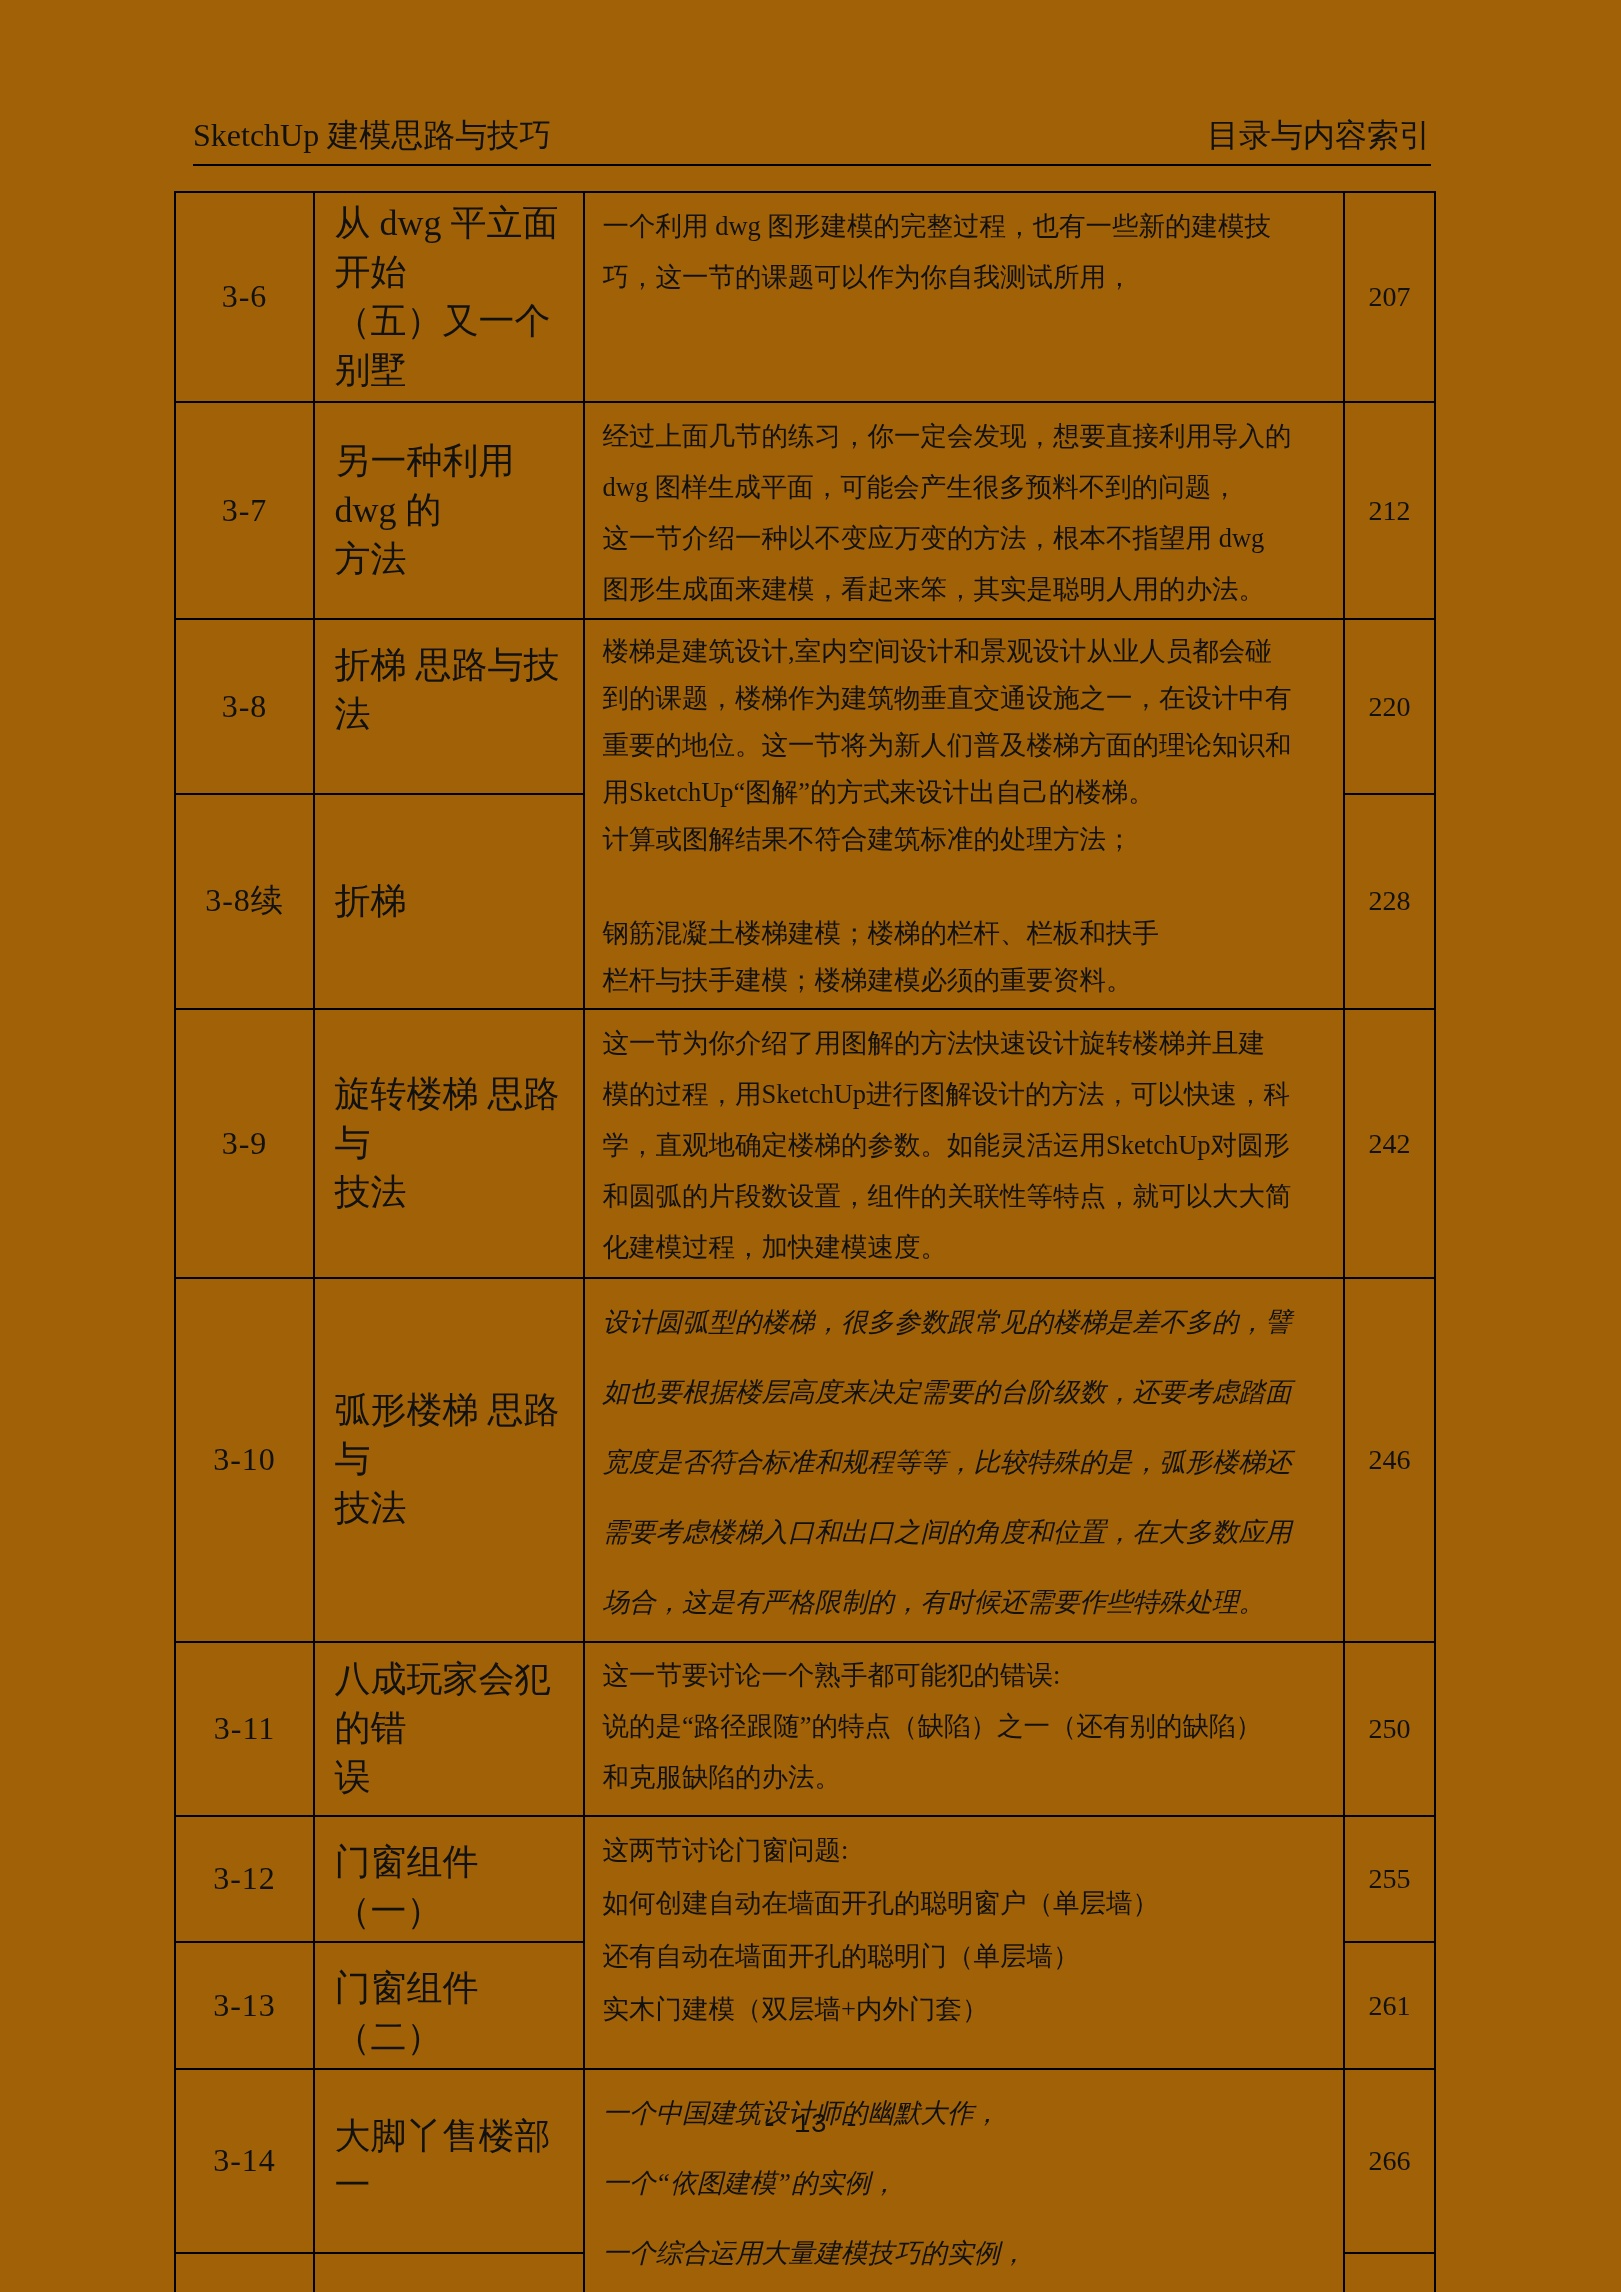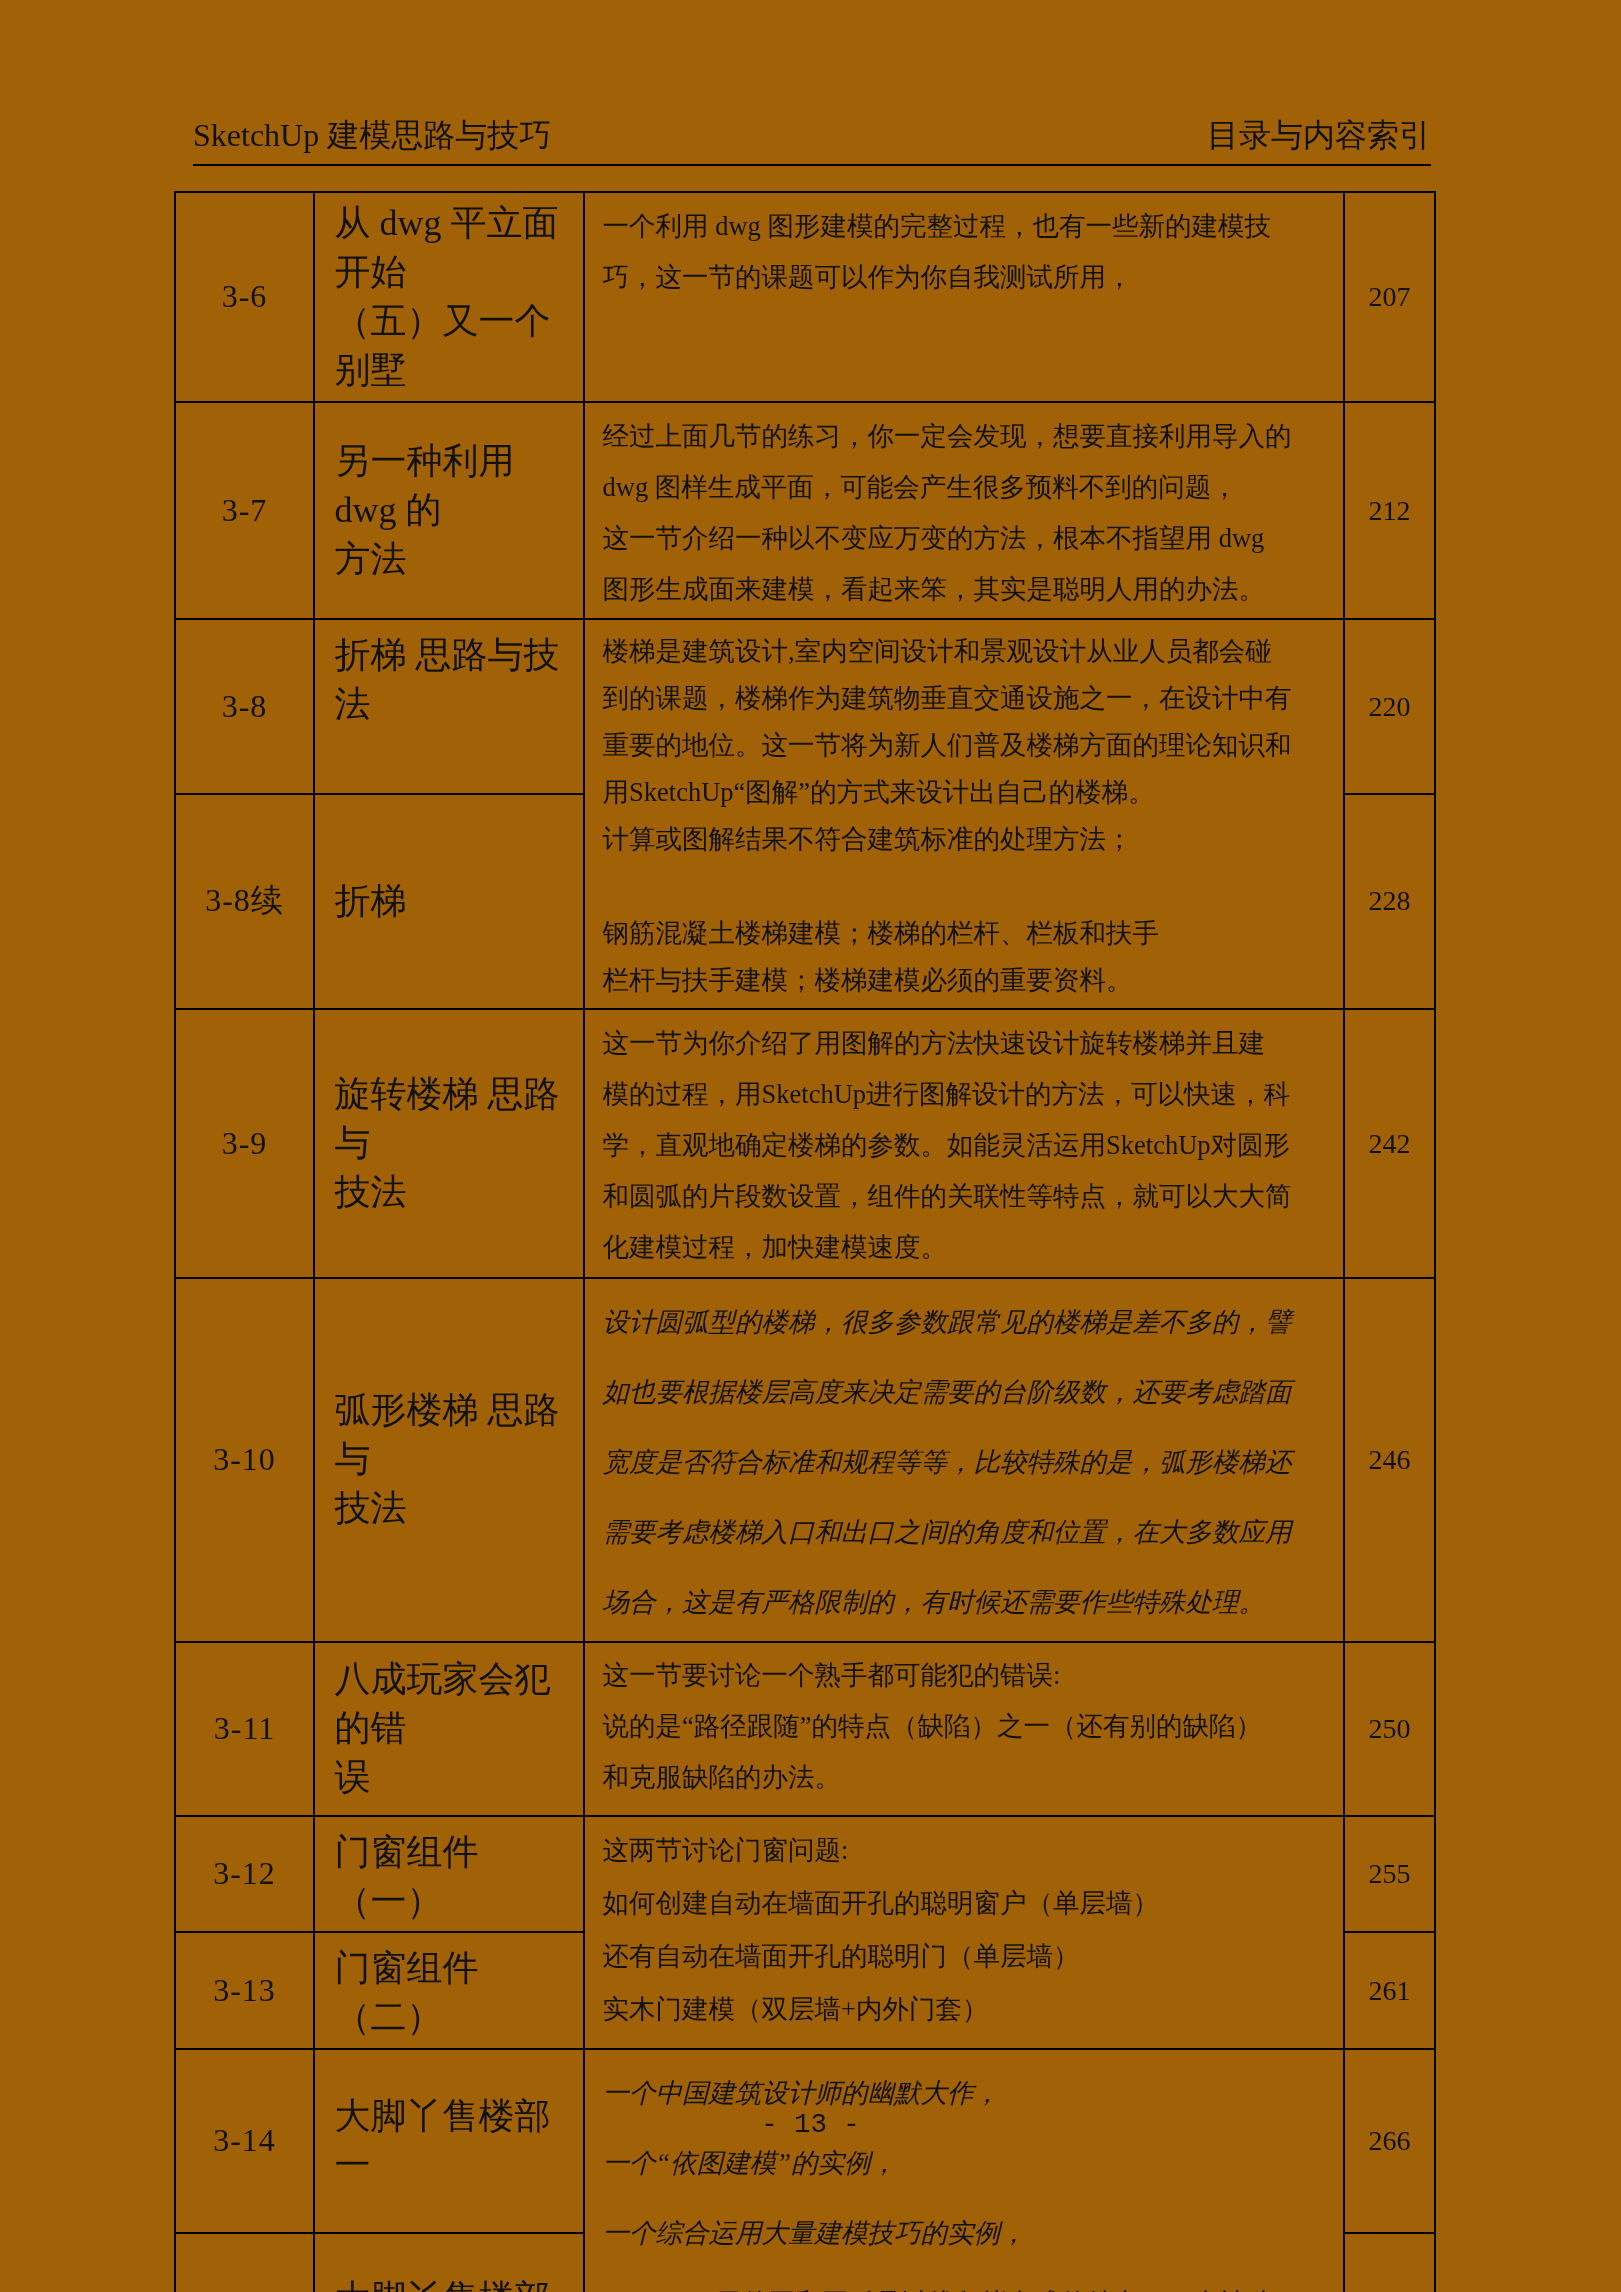--- a/index.html
+++ b/index.html
@@ -55,21 +55,21 @@
   }
   td.c-title {
     vertical-align: middle;
     padding: 5.9px 7.8px 5.9px 19.6px;
     font-size: 36px;
     line-height: 49px;
     white-space: pre-line;
   }
   td.c-title.v-top {
     vertical-align: top;
-    padding-top: 11px;
+    padding-top: 21px;
     border-radius: 23px;
   }
   td.c-desc {
     vertical-align: top;
     padding: 7.8px 13.7px 3.9px 17.6px;
     font-size: 26.5px;
     line-height: 51px;
     white-space: pre-line;
   }
   td.c-desc.lh48 { line-height: 47px; }

